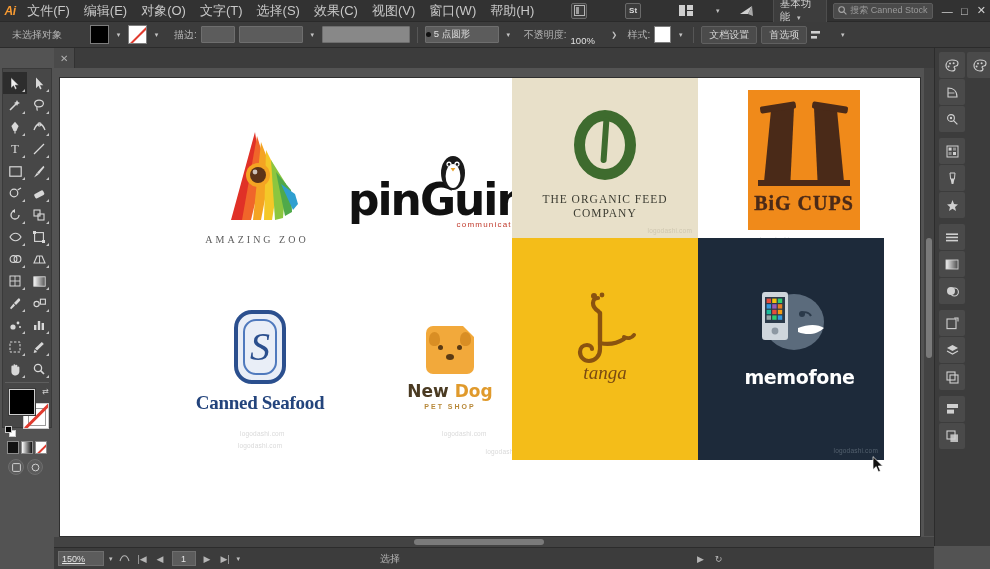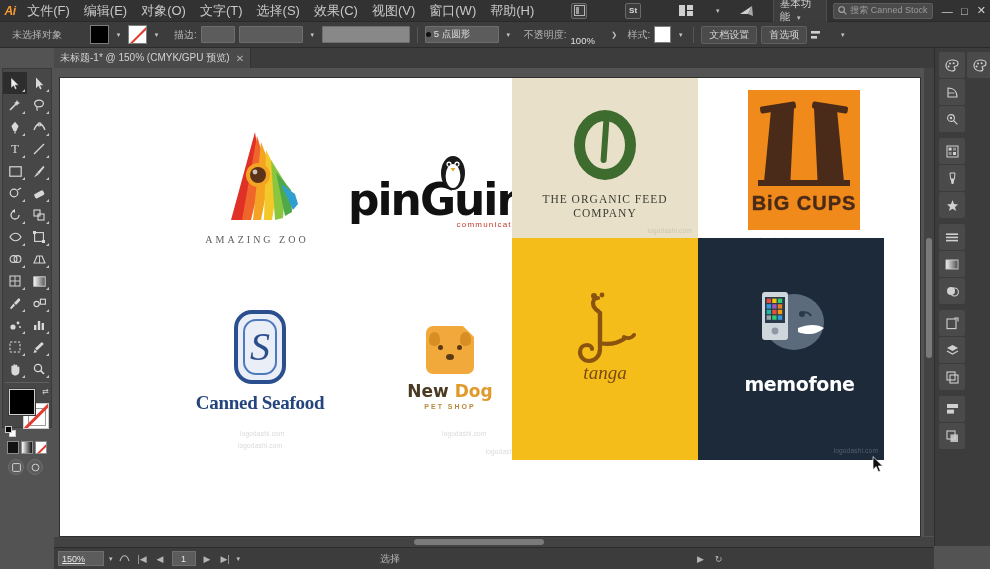--- a/index.html
+++ b/index.html
@@ -220,21 +220,21 @@
   .cup.right { right: 10px; clip-path: polygon(0 0, 76% 0, 100% 100%, 12% 100%); }
   .cup-lid {
     position: absolute; top: 4px; width: 36px; height: 7px; background: #4a2a18;
     border-radius: 2px;
   }
   .cup-lid.left  { left: 6px;  transform: rotate(-9deg); }
   .cup-lid.right { right: 6px; transform: rotate(9deg); }
   .cups-base { position: absolute; left: 4px; bottom: 6px; width: 92px; height: 6px; background: #4a2a18; }
   .cups-word {
     text-align: center; font-size: 20px; font-weight: bold; color: #4a2a18;
-    letter-spacing: 1px; font-family: Liberation Sans, sans-serif;
+    letter-spacing: 1px; font-family: Liberation Serif, serif;
     -webkit-text-stroke: 0.4px #4a2a18;
   }
 
   
   .can-mark {
     width: 52px; height: 74px; margin: 0 auto; border-radius: 18px;
     border: 4px solid #2b4f8e; position: relative; background: #e9eef7;
   }
   .can-inner {
     position: absolute; left: 5px; top: 5px; right: 5px; bottom: 5px;
@@ -289,21 +289,21 @@
   .tanga-word {
     text-align: center; font-family: "Liberation Serif", serif; font-style: italic;
     font-size: 19px; color: #7a4a12; margin-top: -26px;
   }
 
   
   .memo-tile { background: #1d2a3a; }
   .memo-mark { position: relative; width: 110px; height: 80px; margin: 0 auto; }
   .memo-word {
     text-align: center; font-size: 19px; font-weight: bold; color: #ffffff;
-    letter-spacing: -0.4px; font-family: "DejaVu Sans", sans-serif; margin-top: 7px; padding-left: 17px;
+    letter-spacing: -0.4px; font-family: "DejaVu Sans", sans-serif; margin-top: 0; padding-left: 17px;
   }
 
   .cursor-arrow { position: absolute; }
 
   
   .rightbar {
     position: absolute; right: 0; top: 48px; width: 56px; height: 498px;
     background: #3c3c3c; border-left: 1px solid #2c2c2c;
   }
   .rb-col {
@@ -454,21 +454,20 @@
       <svg width="12" height="10" viewBox="0 0 12 10">
           <rect x="0" y="1" width="9" height="2.6" fill="#cfcfcf"></rect>
           <rect x="0" y="6" width="6" height="2.6" fill="#cfcfcf"></rect>
         </svg>
     </div>
     <div class="mini-caret">▾</div>
   </div>
 
   <div class="tabbar">
     <div class="doc-tab">
-      <span>未标题-1* @ 150% (CMYK/GPU 预览)</span>
       <span class="tab-close">✕</span>
     </div>
   </div>
 
   <div class="toolbar">
     <div class="tool-grid">
 
       <div class="tool active">
         <svg width="10" height="13" viewBox="0 0 10 13">
             <path d="M1 0.6 L1 11.2 L3.5 8.8 L5.2 12.4 L6.9 11.6 L5.2 8.2 L8.8 8.2 Z" fill="#efefef" stroke="#222" stroke-width=".5"></path>

